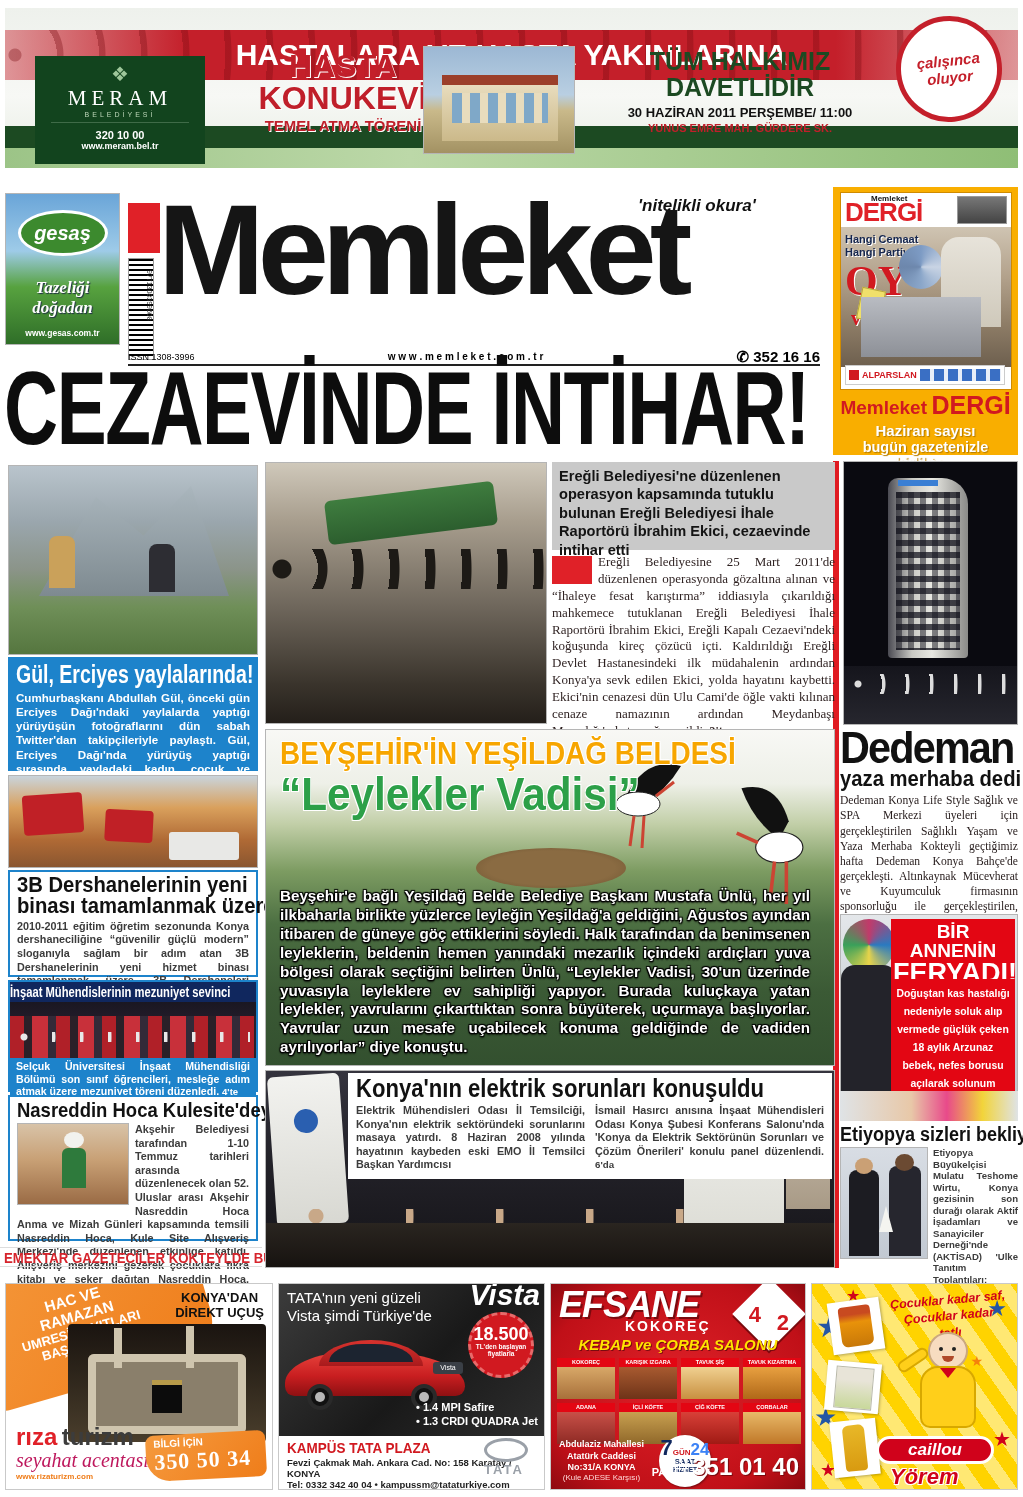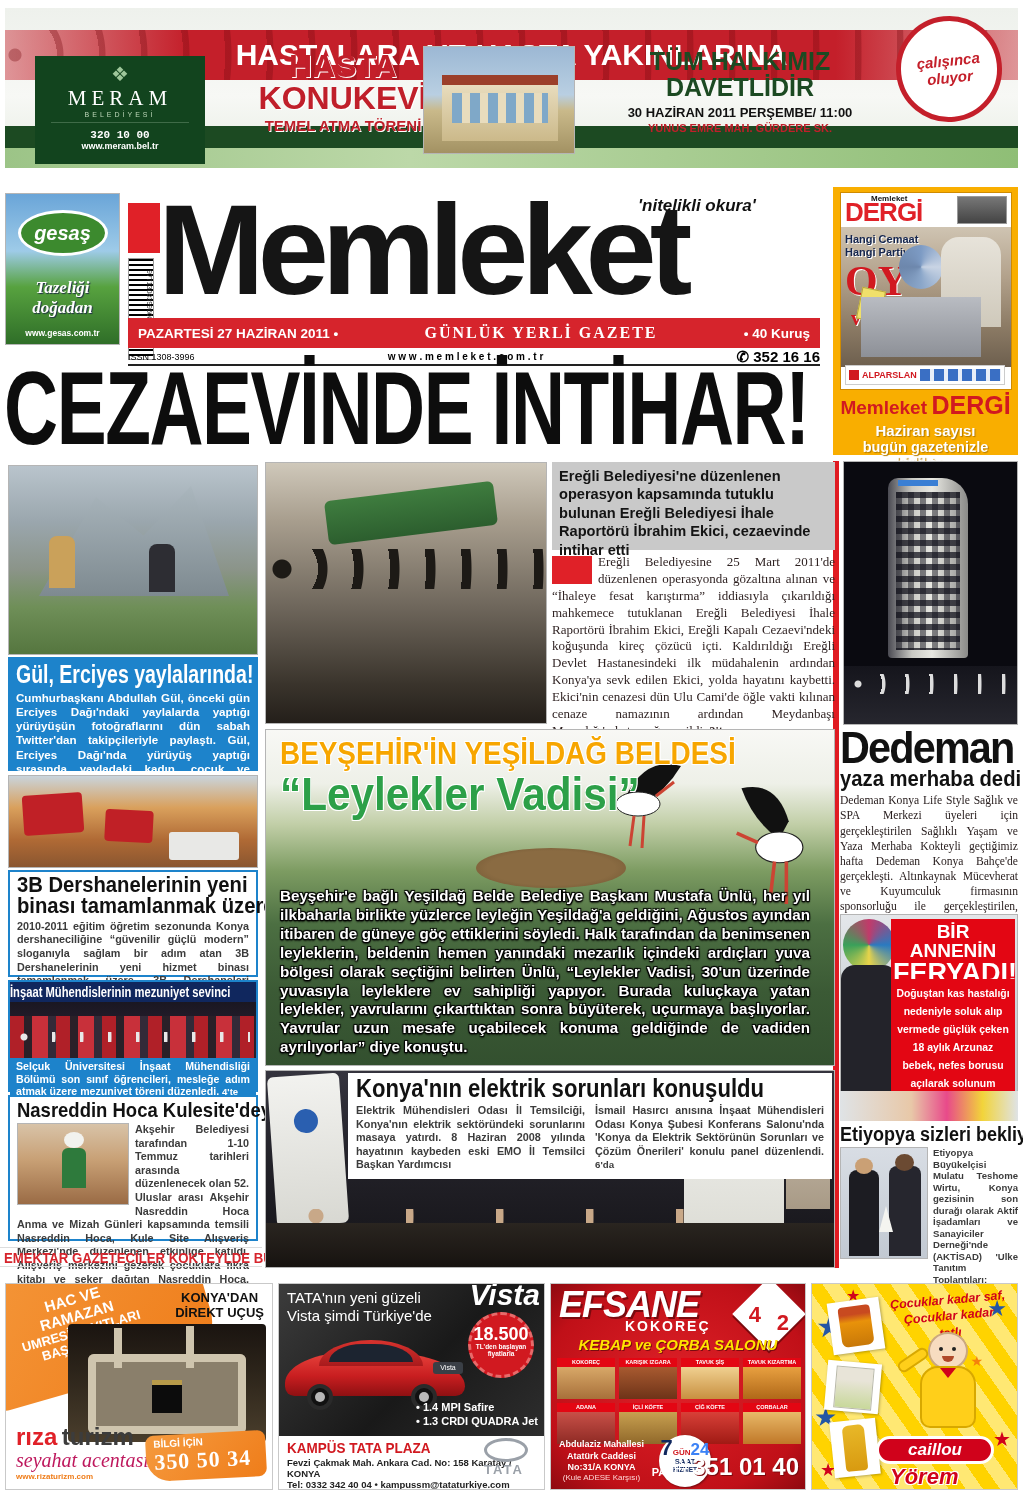--- a/index.html
+++ b/index.html
@@ -58,21 +58,21 @@
     <div class="abs topad-greenband"></div>
     <div class="abs topad-lightband"></div>
     <div class="abs topad-red">
       <div class="topad-red-dots"></div>
       <span class="topad-title">HASTALARA VE HASTA YAKINLARINA</span>
     </div>
     <div class="abs meram-box">
       <div style="font-size:20px;color:#9fc79b;">❖</div>
       <div class="serif" style="font-size:21px;letter-spacing:5px;">MERAM</div>
       <div style="font-size:7px;letter-spacing:3px;color:#bcd6b8;border-bottom:1px solid #3f6b48;padding-bottom:4px;margin:0 16px;">BELEDİYESİ</div>
-      <div class="b" style="font-size:11px;margin-top:6px;font-family:Liberation Mono, monospace;">320 10 00</div>
+      <div class="b" style="font-size:11px;margin-top:6px;">320 10 00</div>
       <div class="b" style="font-size:9px;">www.meram.bel.tr</div>
     </div>
     <div class="abs" style="left:228px;top:42px;width:220px;text-align:center;color:#c01f2a;">
       <div class="b" style="font-size:32px;line-height:1.0;text-shadow:1px 1px 0 #fff;text-align:center;">HASTA</div>
       <div class="b" style="font-size:32px;line-height:1.0;text-shadow:1px 1px 0 #fff;">KONUKEVİ</div>
       <div class="b" style="font-size:15px;margin-top:3px;text-shadow:1px 1px 0 #fff;">TEMEL ATMA TÖRENİ</div>
     </div>
     <div class="abs ph" style="left:418px;top:38px;width:152px;height:108px;background:linear-gradient(180deg,#9cb8d4 0%,#b9cfe2 45%,#c9b98a 60%,#a39263 100%);">
       <div class="abs" style="left:18px;top:28px;width:116px;height:56px;background:linear-gradient(180deg,#e8dcbd,#cbb98a);border-top:10px solid #9c3f2a;"></div>
       <div class="abs" style="left:28px;top:46px;width:96px;height:30px;background:repeating-linear-gradient(90deg,#7fa8c8 0 10px,#e8dcbd 10px 18px);"></div>
@@ -97,25 +97,20 @@
     <div class="serif i b" style="font-size:17px;text-shadow:1px 1px 1px #234;">doğadan</div>
     <div class="b" style="font-size:8.5px;margin-top:10px;">www.gesas.com.tr</div>
   </div>
 
   <div class="abs redsq"></div>
   <div class="abs barcode"></div>
   <div class="abs" style="left:153px;top:270px;font-size:7px;transform:rotate(90deg);transform-origin:left top;color:#333;">9771308399608</div>
   <div class="abs b i" style="left:638px;top:196px;font-size:17px;color:#111;">'nitelikli okura'</div>
   <div class="abs mast-title">Memleket</div>
 
-  <div class="abs redbar">
-    <span class="b" style="font-size:13.5px;">PAZARTESİ 27 HAZİRAN 2011 •</span>
-    <span class="serif b" style="font-size:16px;letter-spacing:2px;">GÜNLÜK YERLİ GAZETE</span>
-    <span class="b" style="font-size:13.5px;">• 40 Kuruş</span>
-  </div>
   <div class="abs mastline">
     <span style="font-size:9px;">ISSN 1308-3996</span>
     <span class="b" style="font-size:10px;">w w w . m e m l e k e t . c o m . t r</span>
     <span class="b" style="font-size:15px;"><span>✆</span> <span>352 16 16</span></span>
   </div>
 
   <div class="abs dergi">
     <div class="abs dergi-cover">
       <div class="dergi-mast">
         <span class="abs b" style="left:30px;top:1px;font-size:8px;color:#111;">Memleket</span>

